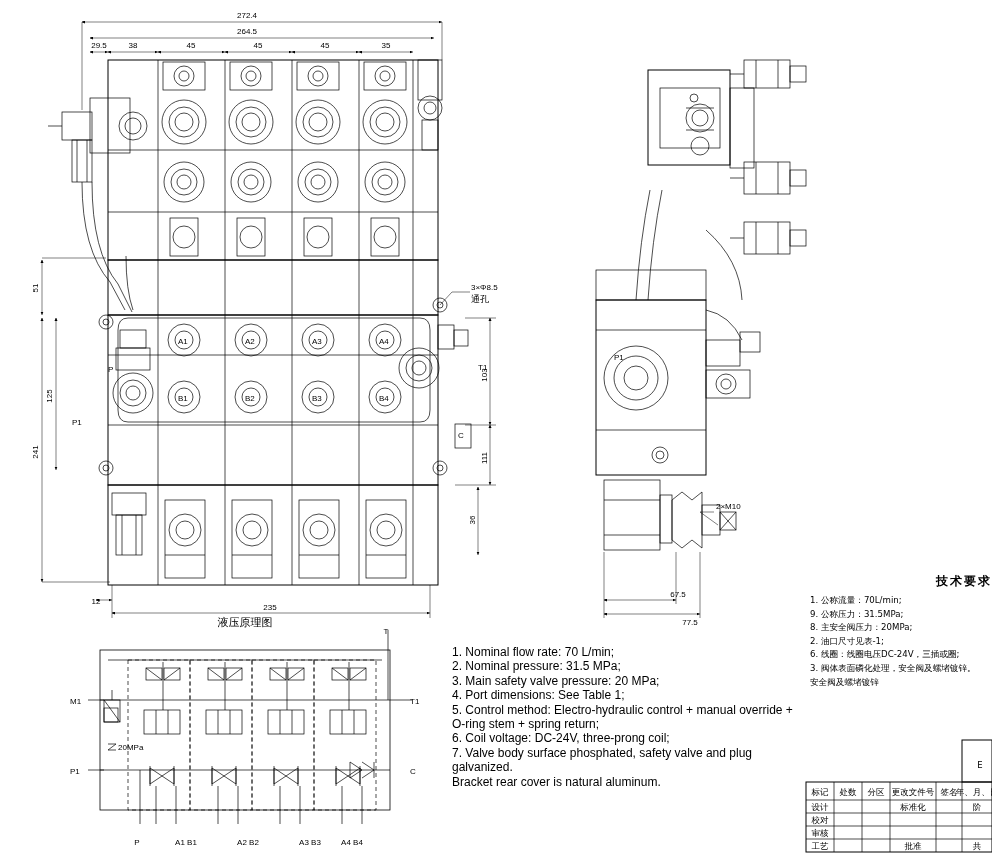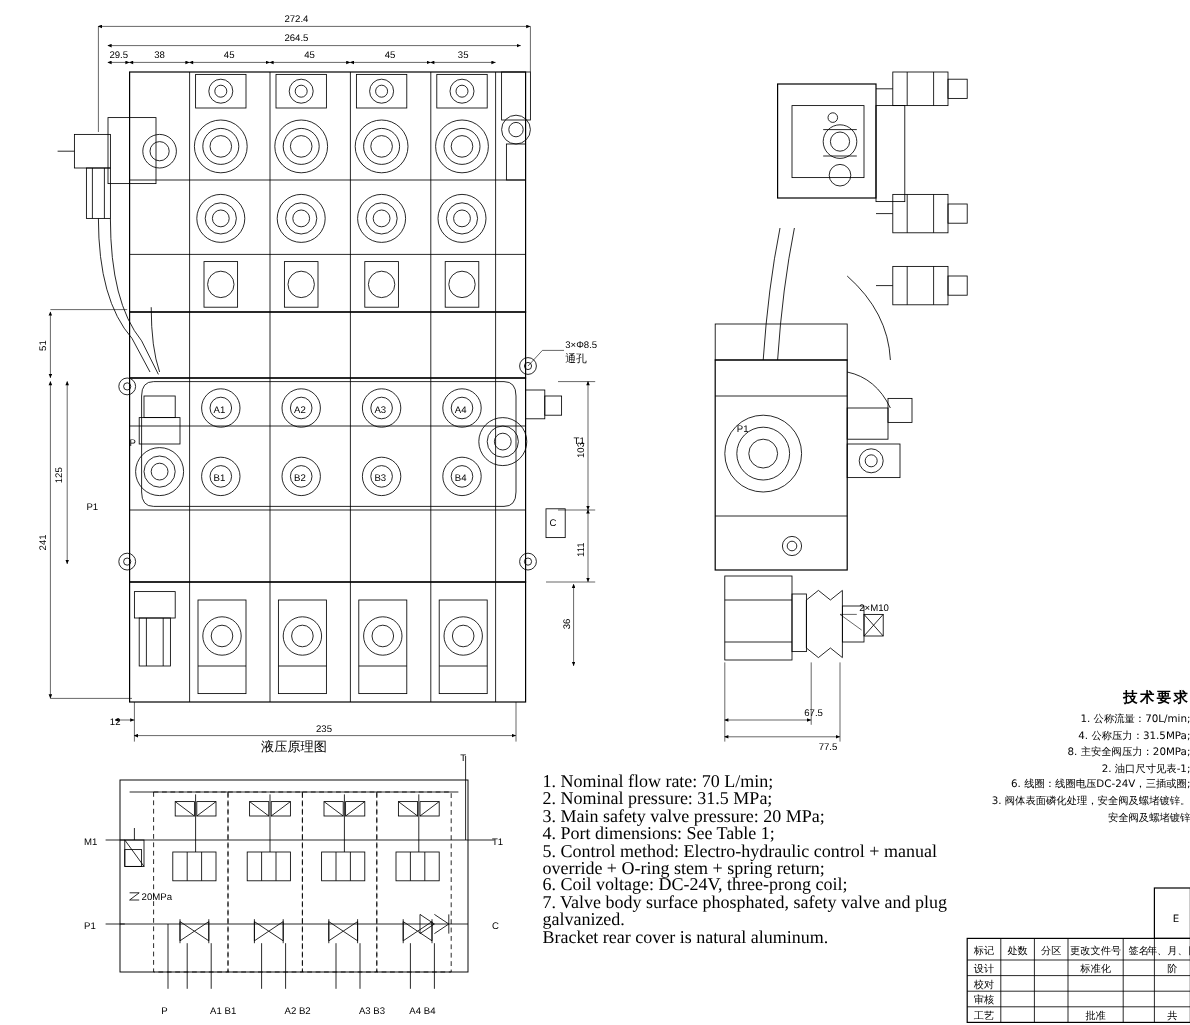--- a/index.html
+++ b/index.html
@@ -14,35 +14,34 @@
   .layer{position:absolute;left:0;top:0;width:854px;height:854px;}
   svg{display:block;}
   .dim{font-family:"Liberation Sans", sans-serif;font-size:8px;fill:#000;}
   .lbl{font-family:"Liberation Sans", sans-serif;font-size:8px;fill:#000;}
   .cn{font-family:"DejaVu Sans", sans-serif;font-size:9px;fill:#000;}
   .cn-title{font-family:"DejaVu Sans", sans-serif;font-size:11px;fill:#000;}
   .tb{font-family:"DejaVu Sans", sans-serif;font-size:8.5px;fill:#000;}
   .notes{
     position:absolute;
     left:452px;top:645px;width:350px;
-    font-size:15px;line-height:14.4px;
-    font-family:Liberation Serif, serif;
+    font-size:12px;line-height:14.4px;
+    font-family:Liberation Sans, sans-serif;
     color:#000;white-space:pre-line;
   }
   .tech{
     position:absolute;left:806px;top:573px;width:186px;
   }
   .tech-title{
     font-family:"DejaVu Sans", sans-serif;font-size:12px;font-weight:bold;
     text-align:right;letter-spacing:2px;margin-bottom:4px;
   }
   .tech-line{
     font-family:"DejaVu Sans", sans-serif;font-size:8.6px;line-height:13.6px;
     padding-left:4px;
-    text-align:right;
   }
 </style>
 </head>
 <body>
 
 <div class="layer">
 <svg width="992" height="854" viewBox="0 0 992 854" xmlns="http://www.w3.org/2000/svg">
   <defs>
     <marker id="ar" markerWidth="8" markerHeight="8" refX="7" refY="3" orient="auto">
       <path d="M0,0 L7,3 L0,6 z" fill="#000"></path>
@@ -535,21 +534,21 @@
     <text class="tb" x="913" y="849" text-anchor="middle">批准</text>
     <text class="tb" x="977" y="849" text-anchor="middle">共</text>
     <text class="tb" x="980" y="768" text-anchor="middle" font-size="13">E</text>
   </g>
 </svg>
 </div>
 
 <div class="tech">
   <div class="tech-title">技术要求</div>
   <div class="tech-line">1. 公称流量：70L/min;</div>
-  <div class="tech-line">4. 公称压力：31.5MPa;</div>
+  <div class="tech-line">9. 公称压力：31.5MPa;</div>
   <div class="tech-line">8. 主安全阀压力：20MPa;</div>
   <div class="tech-line">2. 油口尺寸见表-1;</div>
   <div class="tech-line">6. 线圈：线圈电压DC-24V，三插或圈;</div>
   <div class="tech-line">3. 阀体表面磷化处理，安全阀及螺堵镀锌。</div>
   <div class="tech-line">安全阀及螺堵镀锌</div>
 </div>
 
 <div class="notes">1. Nominal flow rate: 70 L/min;
 2. Nominal pressure: 31.5 MPa;
 3. Main safety valve pressure: 20 MPa;

